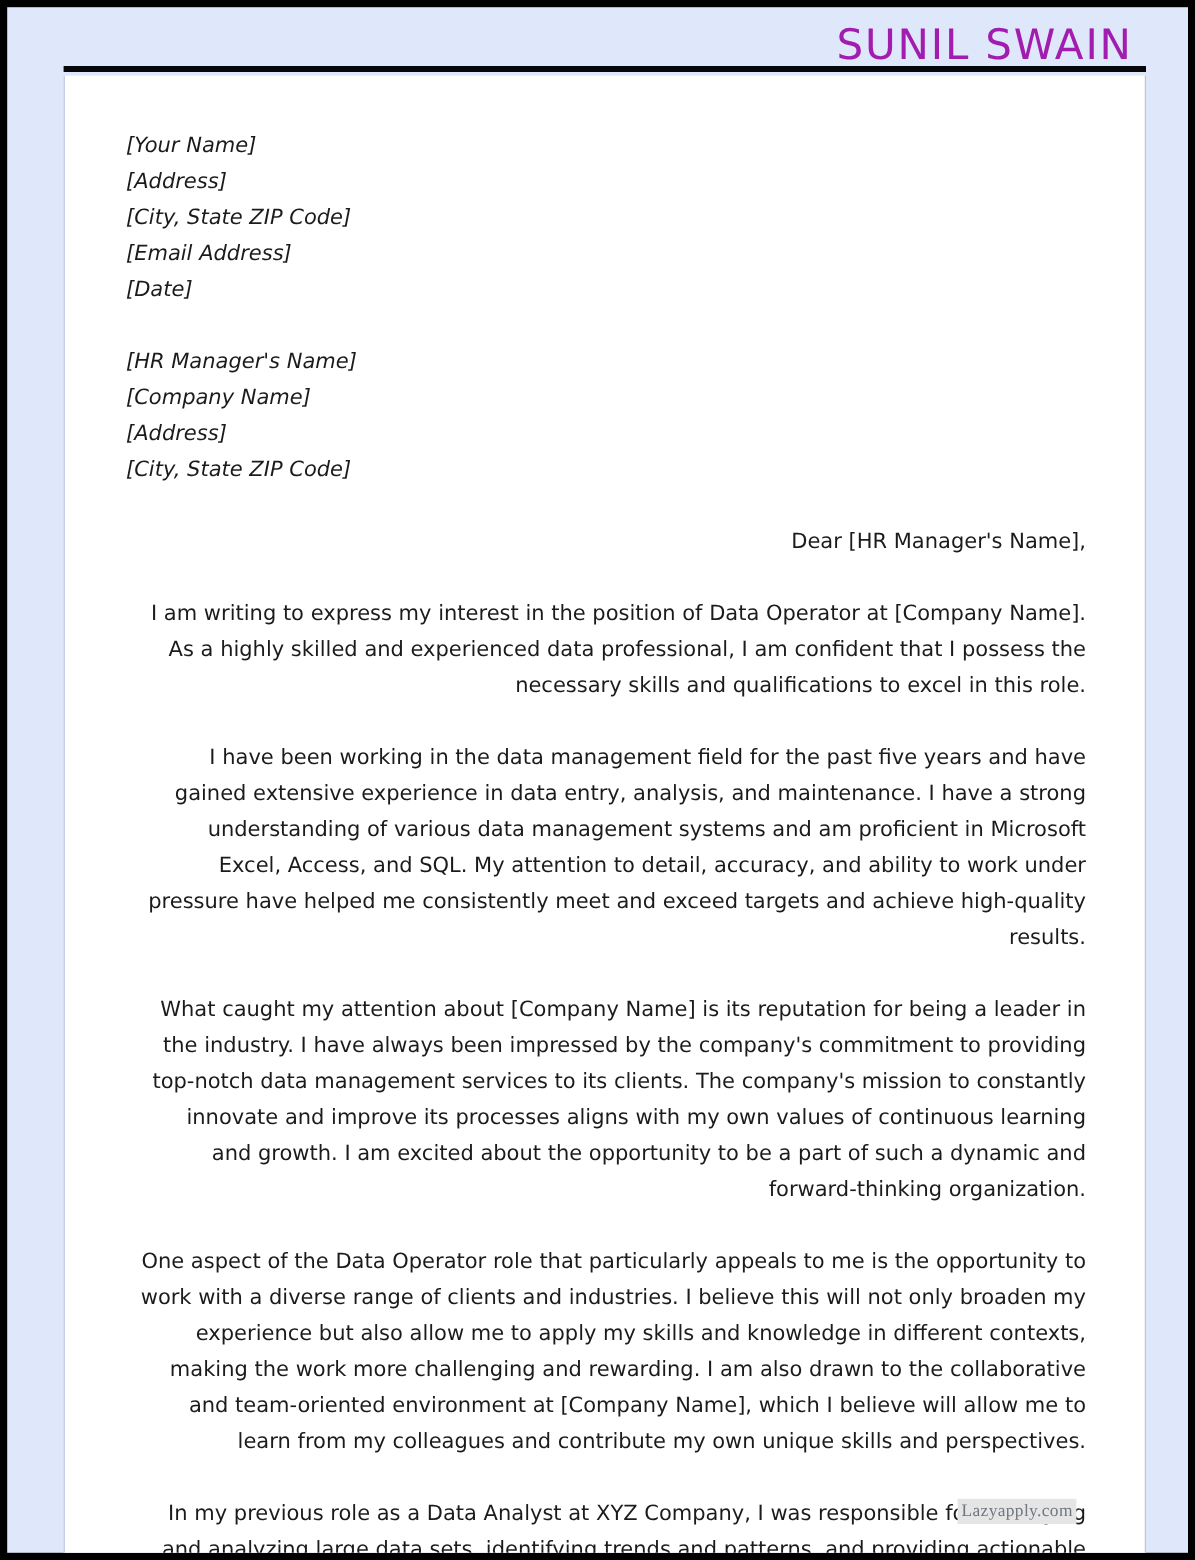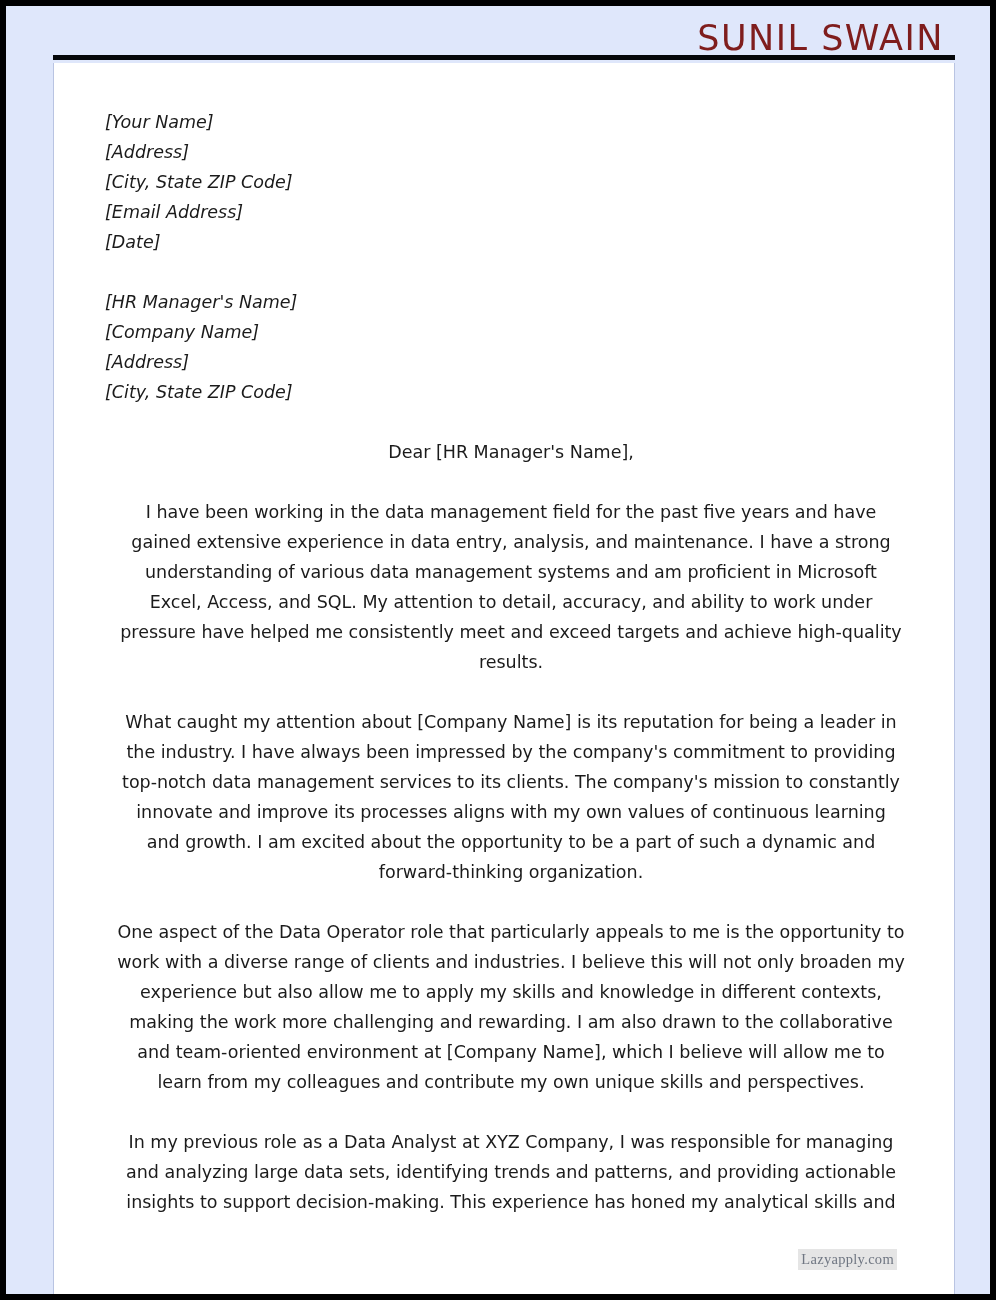--- a/index.html
+++ b/index.html
@@ -34,21 +34,21 @@
     display: flex;
     align-items: flex-end;
     justify-content: flex-end;
     padding-right: 52px;
     box-sizing: border-box;
   }
   .header-name {
     font-family: "DejaVu Sans", sans-serif;
     font-size: 35px;
     letter-spacing: 1.5px;
-    color: #7f1d1d;
+    color: #a21caf;
     line-height: 1;
     padding-bottom: 2px;
     white-space: nowrap;
   }
   .header-rule {
     position: absolute;
     left: 47px;
     top: 49px;
     width: 902px;
     height: 5px;
@@ -76,21 +76,21 @@
     line-height: 30px;
     color: #1b1b1b;
   }
   .block {
     margin: 0 0 30px 0;
     white-space: pre-wrap;
     font-style: italic;
   }
   .para {
     margin: 0 0 30px 12px;
-    text-align: center;
+    text-align: right;
   }
   .watermark {
     position: absolute;
     right: 57px;
     bottom: 36px;
     font-family: Liberation Serif, serif;
     font-size: 14.5px;
     color: #6f7682;
     letter-spacing: 0.3px;
     background: #e5e5e5;
@@ -117,20 +117,21 @@
 [Email Address]
 [Date]</div>
 
       <div class="block">[HR Manager's Name]
 [Company Name]
 [Address]
 [City, State ZIP Code]</div>
 
       <div class="para">Dear [HR Manager's Name],</div>
 
+      <p class="para">I am writing to express my interest in the position of Data Operator at [Company Name]. As a highly skilled and experienced data professional, I am confident that I possess the necessary skills and qualifications to excel in this role.</p>
 
       <p class="para">I have been working in the data management field for the past five years and have gained extensive experience in data entry, analysis, and maintenance. I have a strong understanding of various data management systems and am proficient in Microsoft Excel, Access, and SQL. My attention to detail, accuracy, and ability to work under pressure have helped me consistently meet and exceed targets and achieve high-quality results.</p>
 
       <p class="para">What caught my attention about [Company Name] is its reputation for being a leader in the industry. I have always been impressed by the company's commitment to providing top-notch data management services to its clients. The company's mission to constantly innovate and improve its processes aligns with my own values of continuous learning and growth. I am excited about the opportunity to be a part of such a dynamic and forward-thinking organization.</p>
 
       <p class="para">One aspect of the Data Operator role that particularly appeals to me is the opportunity to work with a diverse range of clients and industries. I believe this will not only broaden my experience but also allow me to apply my skills and knowledge in different contexts, making the work more challenging and rewarding. I am also drawn to the collaborative and team-oriented environment at [Company Name], which I believe will allow me to learn from my colleagues and contribute my own unique skills and perspectives.</p>
 
       <p class="para">In my previous role as a Data Analyst at XYZ Company, I was responsible for managing and analyzing large data sets, identifying trends and patterns, and providing actionable insights to support decision-making. This experience has honed my analytical skills and</p>
 
     </div>

